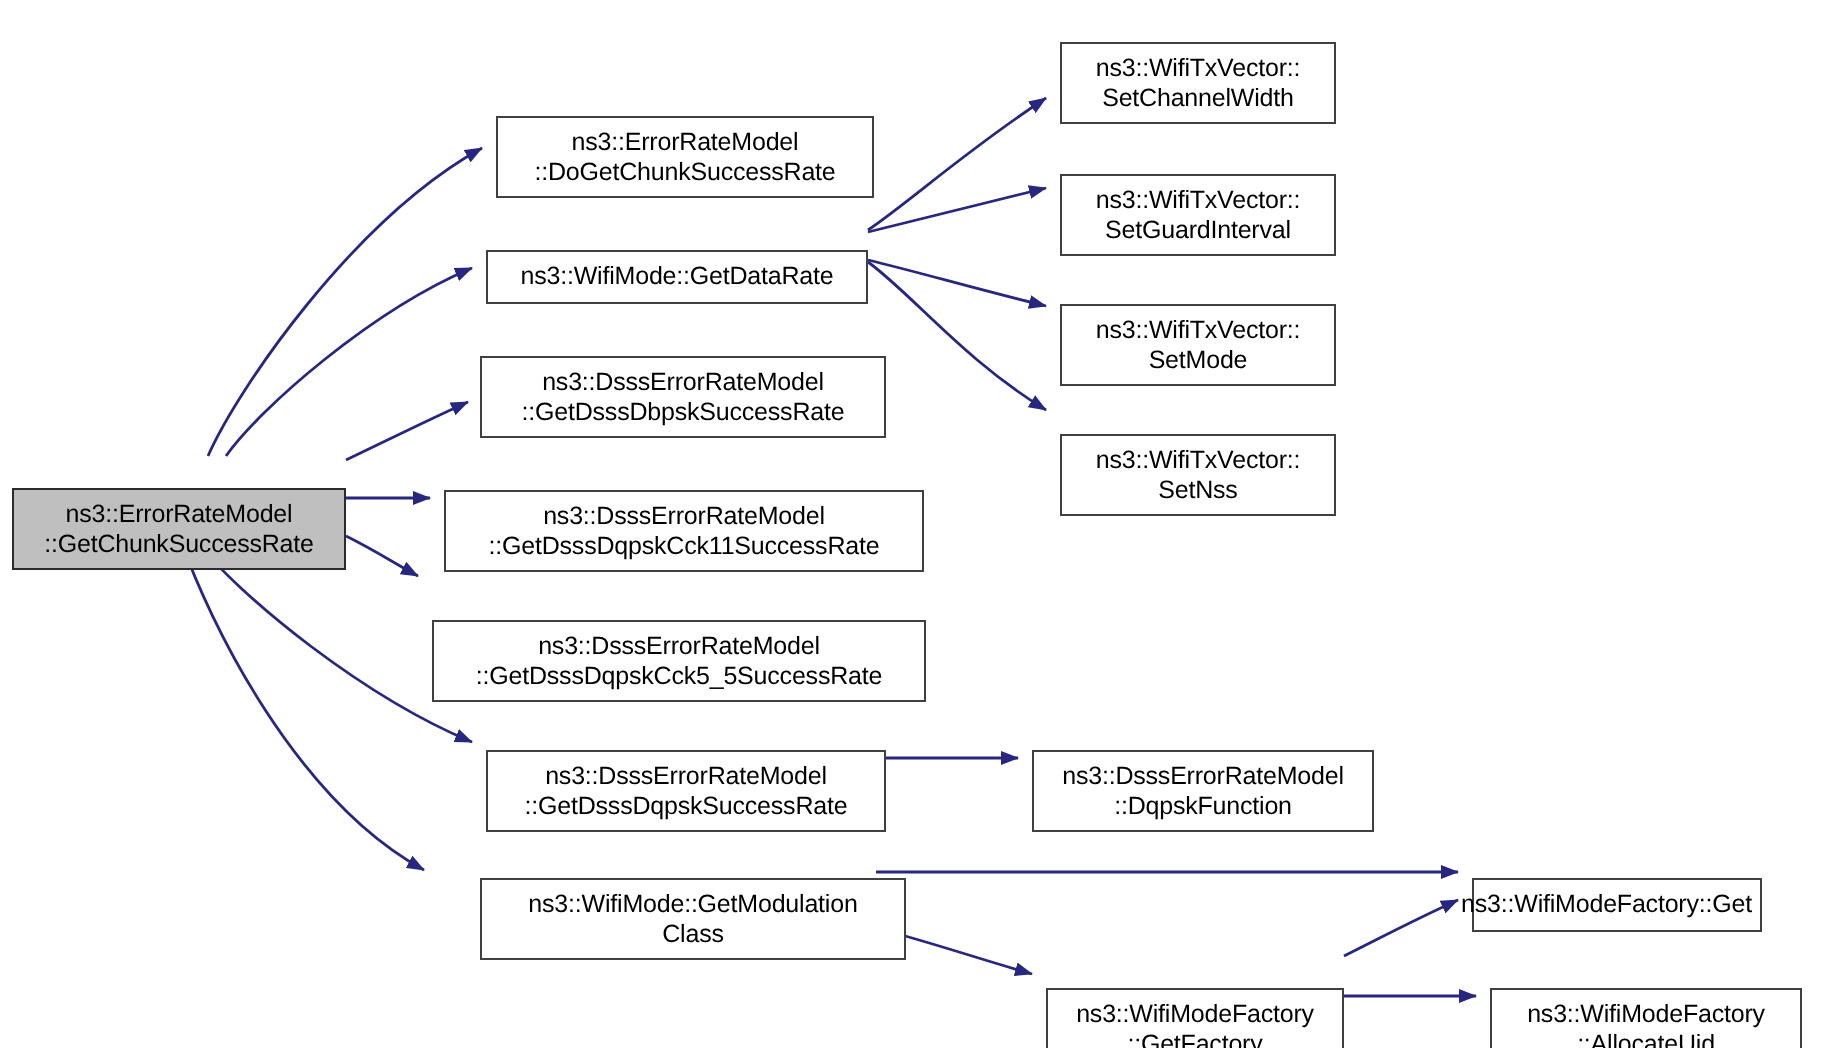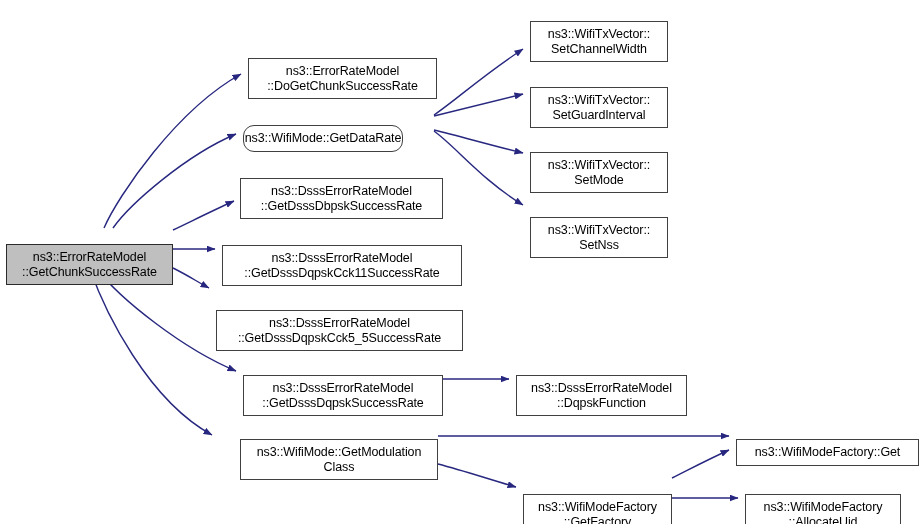--- a/index.html
+++ b/index.html
@@ -78,41 +78,41 @@
         <path d="M 672,478 C 692,468 707,460 729,450" fill="none" stroke="#27277f" stroke-width="1.4" marker-end="url(#arrowhead)"></path>
         <path d="M 672,498 L 738,498" fill="none" stroke="#27277f" stroke-width="1.4" marker-end="url(#arrowhead)"></path>
       </g>
   </svg>
 
   <div id="nodes-group">
       <div class="node highlight" style="left: 6px; top: 228px; width: 167px; height: 41px;"><span class="node-label">ns3::ErrorRateModel
 ::GetChunkSuccessRate</span></div>
       <div class="node" style="left: 248px; top: 42px; width: 189px; height: 41px;"><span class="node-label">ns3::ErrorRateModel
 ::DoGetChunkSuccessRate</span></div>
-      <div class="node" style="left: 243px; top: 109px; width: 160px; height: 27px; border-radius: 11px;"><span class="node-label">ns3::WifiMode::GetDataRate</span></div>
+      <div class="node" style="left: 243px; top: 109px; width: 191px; height: 27px;"><span class="node-label">ns3::WifiMode::GetDataRate</span></div>
       <div class="node" style="left: 240px; top: 162px; width: 203px; height: 41px;"><span class="node-label">ns3::DsssErrorRateModel
 ::GetDsssDbpskSuccessRate</span></div>
       <div class="node" style="left: 222px; top: 229px; width: 240px; height: 41px;"><span class="node-label">ns3::DsssErrorRateModel
 ::GetDsssDqpskCck11SuccessRate</span></div>
       <div class="node" style="left: 216px; top: 294px; width: 247px; height: 41px;"><span class="node-label">ns3::DsssErrorRateModel
 ::GetDsssDqpskCck5_5SuccessRate</span></div>
       <div class="node" style="left: 243px; top: 359px; width: 200px; height: 41px;"><span class="node-label">ns3::DsssErrorRateModel
 ::GetDsssDqpskSuccessRate</span></div>
-      <div class="node" style="left: 240px; top: 423px; width: 198px; height: 41px;"><span class="node-label">ns3::WifiMode::GetModulation
+      <div class="node" style="left: 240px; top: 423px; width: 213px; height: 41px;"><span class="node-label">ns3::WifiMode::GetModulation
 Class</span></div>
       <div class="node" style="left: 530px; top: 5px; width: 138px; height: 41px;"><span class="node-label">ns3::WifiTxVector::
 SetChannelWidth</span></div>
       <div class="node" style="left: 530px; top: 71px; width: 138px; height: 41px;"><span class="node-label">ns3::WifiTxVector::
 SetGuardInterval</span></div>
       <div class="node" style="left: 530px; top: 136px; width: 138px; height: 41px;"><span class="node-label">ns3::WifiTxVector::
 SetMode</span></div>
       <div class="node" style="left: 530px; top: 201px; width: 138px; height: 41px;"><span class="node-label">ns3::WifiTxVector::
 SetNss</span></div>
       <div class="node" style="left: 516px; top: 359px; width: 171px; height: 41px;"><span class="node-label">ns3::DsssErrorRateModel
 ::DqpskFunction</span></div>
-      <div class="node" style="left: 736px; top: 423px; width: 183px; height: 27px;"><span class="node-label">ns3::WifiModeFactory::Get</span></div>
+      <div class="node" style="left: 736px; top: 423px; width: 145px; height: 27px; justify-content: flex-end;"><span class="node-label">ns3::WifiModeFactory::Get</span></div>
       <div class="node" style="left: 523px; top: 478px; width: 149px; height: 41px;"><span class="node-label">ns3::WifiModeFactory
 ::GetFactory</span></div>
       <div class="node" style="left: 745px; top: 478px; width: 156px; height: 41px;"><span class="node-label">ns3::WifiModeFactory
 ::AllocateUid</span></div>
     </div>
 
 </div>
 
 </body></html>

